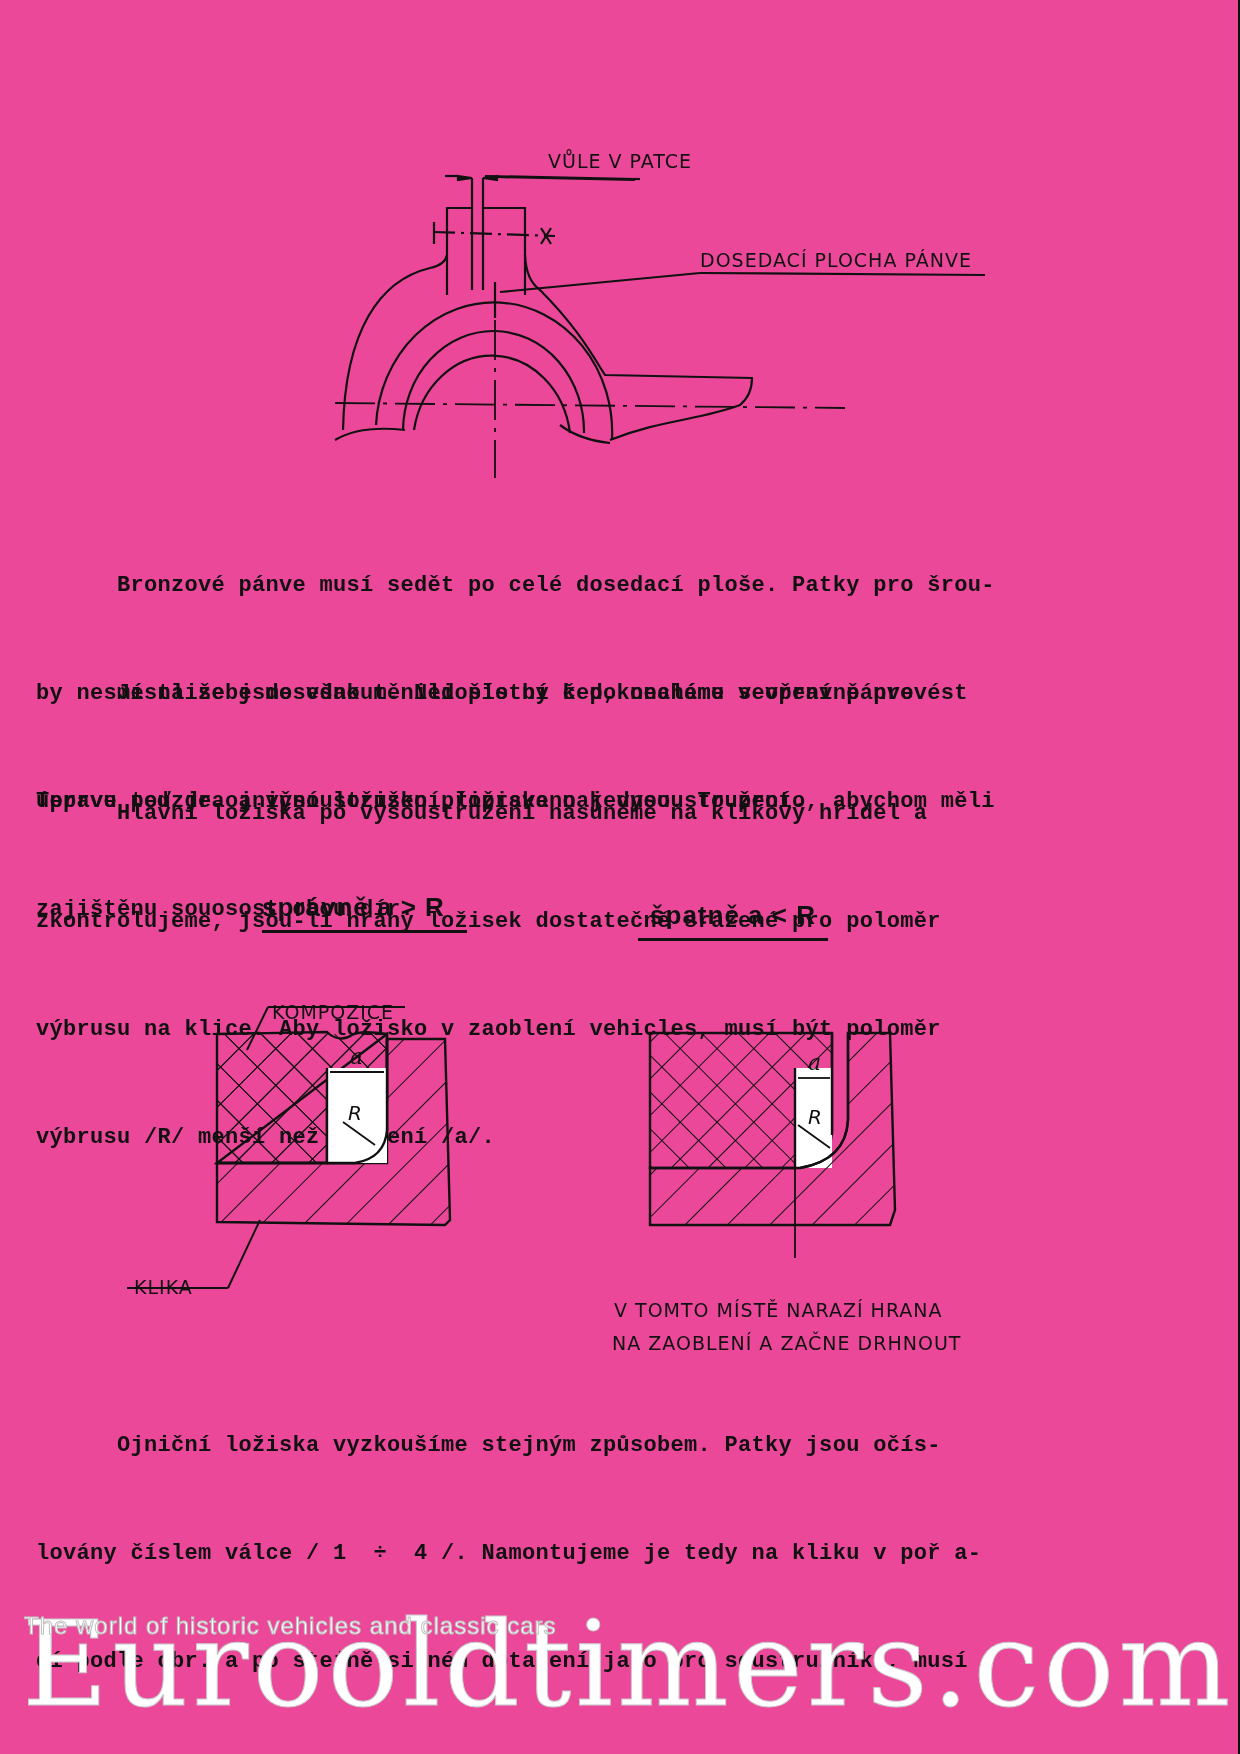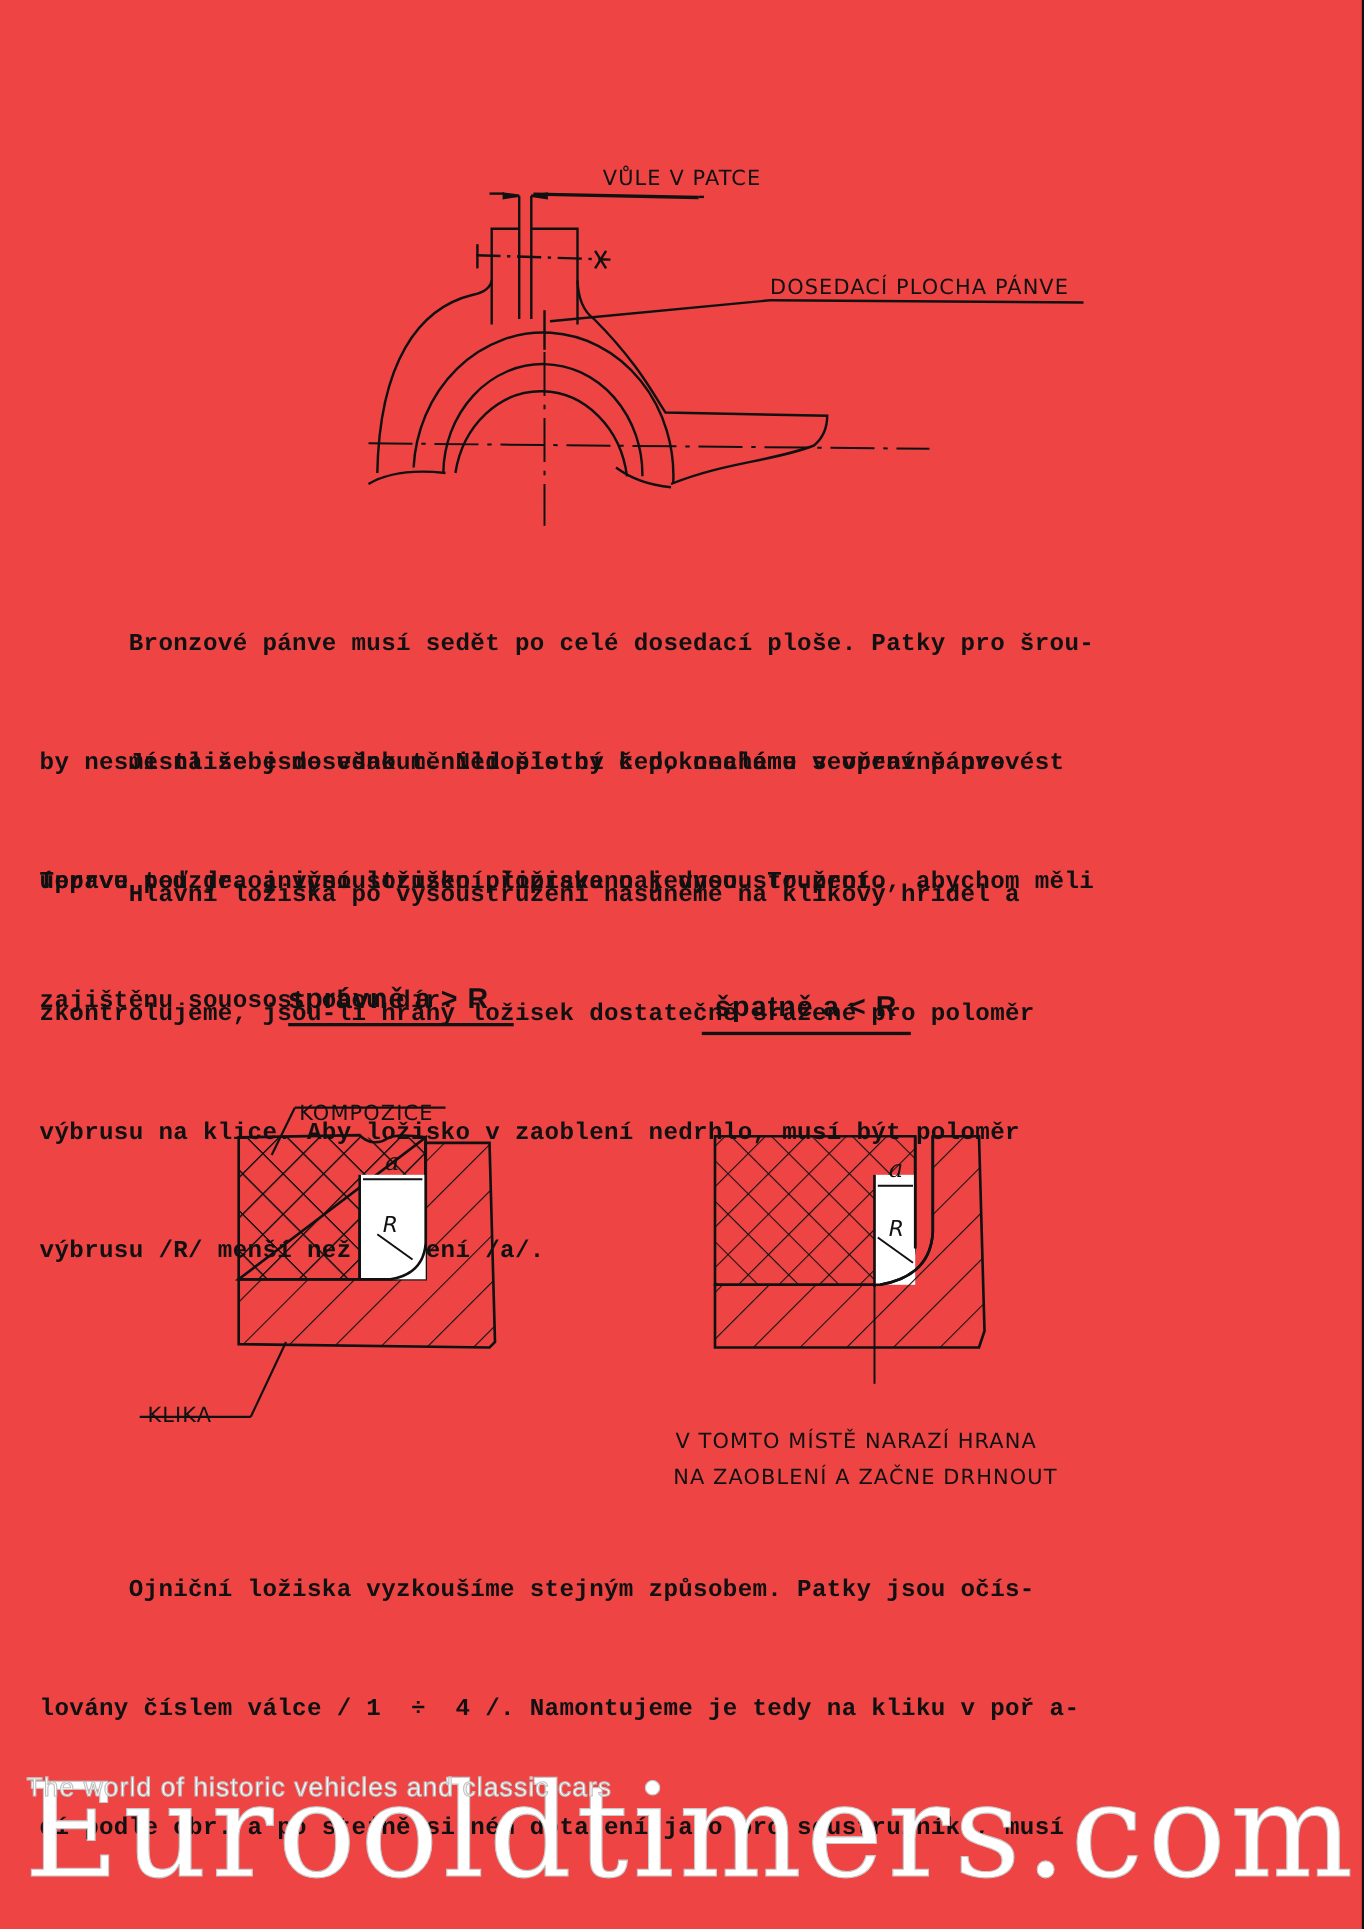--- a/index.html
+++ b/index.html
@@ -1,17 +1,17 @@
 <!DOCTYPE html>
 <html><head>
   <meta charset="utf-8">
   <style>
     html, body { margin: 0; padding: 0; background: #ffffff; }
     body { width: 1240px; height: 1754px; position: relative; overflow: hidden; font-family: "Liberation Mono", "DejaVu Sans Mono", monospace; color: #111; }
-    .page { position: absolute; left: 0; top: 0; width: 1240px; height: 1754px; background: #ef4444; }
+    .page { position: absolute; left: 0; top: 0; width: 1240px; height: 1754px; background: #ec4899; }
     .right-border { position: absolute; left: 1238px; top: 0; width: 2px; height: 1754px; background: #111; }
     svg { position: absolute; overflow: visible; }
     .lbl { font-family: "DejaVu Sans", sans-serif; font-size: 19px; fill: #111; letter-spacing: 1px; }
     .para { position: absolute; left: 36px; width: 1030px; font-family: "Liberation Mono", "DejaVu Sans Mono", monospace; font-size: 22px; line-height: 36px; white-space: pre; color: #111; font-weight: bold; letter-spacing: 0.3px; }
     .para span { display: block; }
     .caption { position: absolute; font-family: Liberation Sans, sans-serif; font-size: 26px; font-weight: bold; color: #111; letter-spacing: 1px; }
     .caption .rule { position: absolute; left: 0; right: 0; height: 3px; background: #111; }
     .diag-label { position: absolute; font-family: "DejaVu Sans", sans-serif; font-size: 19px; color: #111; letter-spacing: 1px; margin-top: 16px; }
     .watermark { position: absolute; left: 22px; top: 1595px; font-family: "DejaVu Serif", serif; font-size: 118px; color: #fff; -webkit-text-stroke: 1px #c8c8c8; letter-spacing: 4px; }
     .wm-sub { position: absolute; left: 24px; top: 1612px; font-family: Liberation Sans, sans-serif; font-size: 24px; color: #fff; -webkit-text-stroke: 1px #c0c0c0; letter-spacing: 1px; }
@@ -70,21 +70,21 @@
 
   <div class="para" style="top:604px">
     <span>      Jestliže jsme však měnili pístní čep, necháme v opravně provést</span>
     <span>úpravu pouzdra a vysoustružení ložiska najednou. To proto, abychom měli</span>
     <span>zajištěnu souosost obou dír.</span>
   </div>
 
   <div class="para" style="top:724px">
     <span>      Hlavní ložiska po vysoustružení nasuneme na klikový hřídel a</span>
     <span>zkontrolujeme, jsou-li hrany ložisek dostatečně sražené pro poloměr</span>
-    <span>výbrusu na klice. Aby ložisko v zaoblení nedrhlo, musí být poloměr</span>
+    <span>výbrusu na klice. Aby ložisko v zaoblení vehicles, musí být poloměr</span>
     <span>výbrusu /R/ menší než sražení /a/.</span>
   </div>
 
   <div class="caption" style="left:262px;top:892px;width:205px;">
     <span>správně a &gt; R</span>
     <div class="rule" style="top:38px"></div>
   </div>
   <div class="caption" style="left:638px;top:900px;width:190px;text-align:center;">
     <span>špatně a &lt; R</span>
     <div class="rule" style="top:38px"></div>

